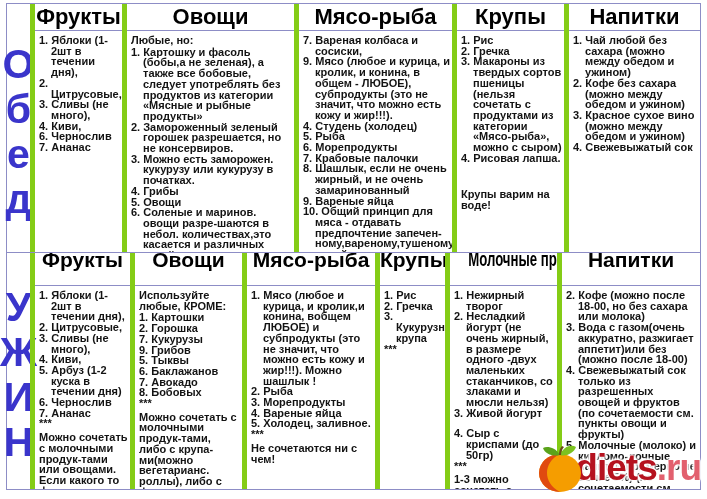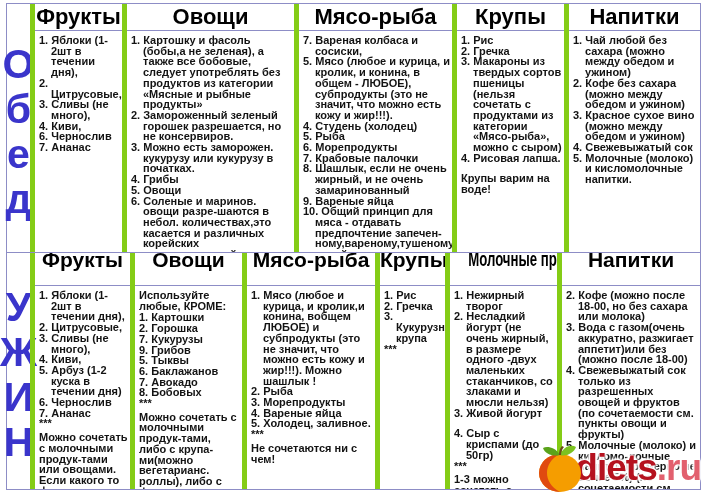--- a/index.html
+++ b/index.html
@@ -19,21 +19,21 @@
   .sec-bottom .title { font-size: 21px; line-height: 21px; }
   .sec-bottom .col:nth-child(6) .title { font-size: 20px; transform: scaleX(0.66); transform-origin: center bottom; }
   .variant { font-size: 10px; font-weight: bold; line-height: 11px; color: #000; }
   .variant:empty { min-height: 11px; }
   .col-body { padding: 4px 2px 0 4px; font-size: 11px; line-height: 10.7px; font-weight: 600; color: #131313; flex: 1; overflow: hidden; }
   .note { margin-bottom: 1px; }
   .note:empty, .footer:empty { display: none; }
   .item { padding-left: 12px; text-indent: -12px; }
   .item:empty { min-height: 10px; }
   .footer { white-space: pre-line; margin-top: 3px; }
-  .sec-top .footer { margin-top: 10px; }
+  .sec-top .footer { margin-top: 26px; }
   .watermark { position: absolute; right: 6px; bottom: 4px; display: flex; align-items: center; z-index: 5; }
   .wm-text { font-size: 37px; font-weight: bold; letter-spacing: -1px; line-height: 36px;
              text-shadow: -2px 0 2px #fff, 2px 0 2px #fff, 0 -2px 2px #fff, 0 2px 2px #fff; }
   .wm-main { color: #b5121f; }
   .wm-suffix { color: #e2606e; }
   .wm-apple { width: 54px; height: 54px; margin-right: -12px; position: relative; z-index: 6; }
 </style>
 </head>
 <body>
 
@@ -66,20 +66,21 @@
 
     </div>
   </div>
 
   <div class="col">
     <div class="col-header">
       <div class="variant"></div>
       <div class="title">Овощи</div>
     </div>
     <div class="col-body">
+      <div class="note">Любые, но:</div>
       <div class="list">
               <div class="item">1. Картошку и фасоль (бобы,а не зеленая), а также все бобовые, следует употреблять без продуктов из категории «Мясные и рыбные продукты»</div>
               <div class="item">2. Замороженный зеленый горошек разрешается, но не консервиров.</div>
               <div class="item">3. Можно есть заморожен. кукурузу или кукурузу в початках.</div>
               <div class="item">4. Грибы</div>
               <div class="item">5. Овощи</div>
               <div class="item">6. Соленые и маринов. овощи разре-шаются в небол. количествах,это касается и различных корейских салатов,морской капусты,квашеной капусты,маслин,оливок и всех соле-ностей</div>
             </div>
 
     </div>
@@ -87,21 +88,21 @@
 
   <div class="col">
     <div class="col-header">
       <div class="variant"></div>
       <div class="title">Мясо-рыба</div>
     </div>
     <div class="col-body">
 
       <div class="list">
               <div class="item">7. Вареная колбаса и сосиски,</div>
-              <div class="item">5. Мясо (любое и курица, и кролик, и конина, в общем - ЛЮБОЕ), субпродукты (это не значит, что можно есть кожу и жир!!!).</div>
+              <div class="item">9. Мясо (любое и курица, и кролик, и конина, в общем - ЛЮБОЕ), субпродукты (это не значит, что можно есть кожу и жир!!!).</div>
               <div class="item">4. Студень (холодец)</div>
               <div class="item">5. Рыба</div>
               <div class="item">6. Морепродукты</div>
               <div class="item">7. Крабовые палочки</div>
               <div class="item">8. Шашлык, если не очень жирный, и не очень замаринованный</div>
               <div class="item">9. Вареные яйца</div>
               <div class="item">10. Общий принцип для мяса - отдавать предпочтение запечен-ному,вареному,тушеному,на худой конец -жареное на сухой сковородке.</div>
             </div>
 
     </div>
@@ -129,21 +130,20 @@
       <div class="variant"></div>
       <div class="title">Напитки</div>
     </div>
     <div class="col-body">
 
       <div class="list">
               <div class="item">1. Чай любой без сахара (можно между обедом и ужином)</div>
               <div class="item">2. Кофе без сахара (можно между обедом и ужином)</div>
               <div class="item">3. Красное сухое вино (можно между обедом и ужином)</div>
               <div class="item">4. Свежевыжатый сок</div>
-              <div class="item">5. Молочные (молоко) и кисломолочные напитки.</div>
             </div>
 
     </div>
   </div>
 </div>
 
     <div class="grid sec-bottom">
       <div class="rowlabel">
           <div class="vletter">У</div>
           <div class="vletter">Ж</div>

